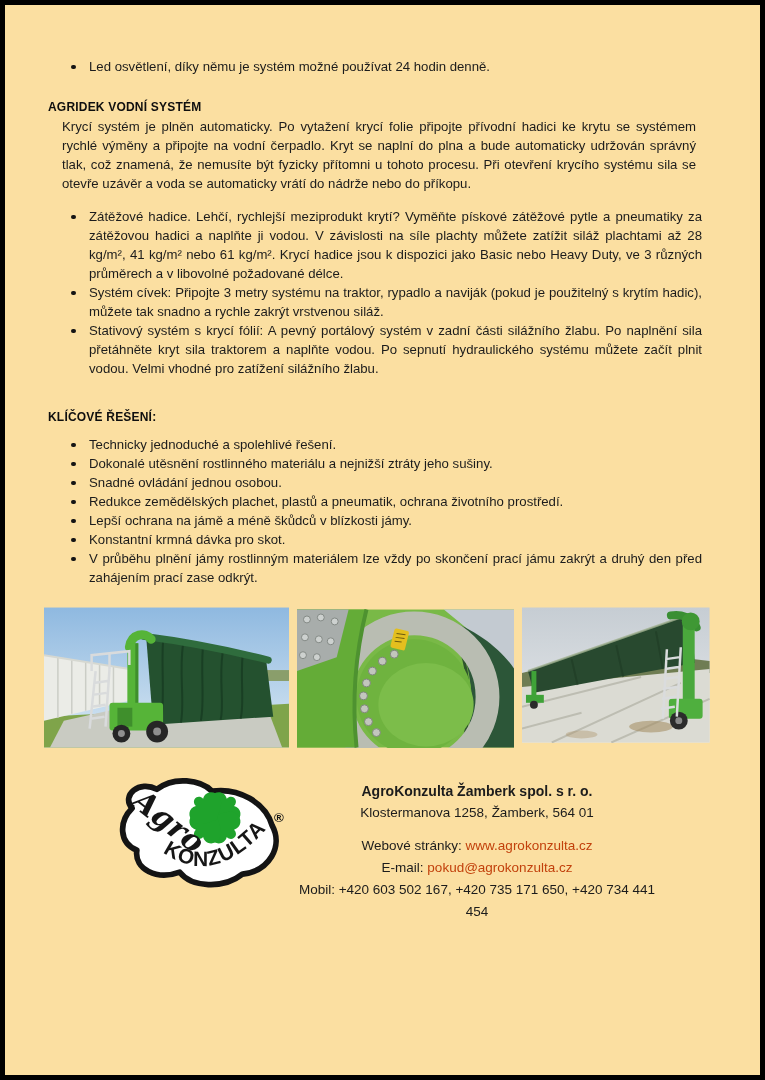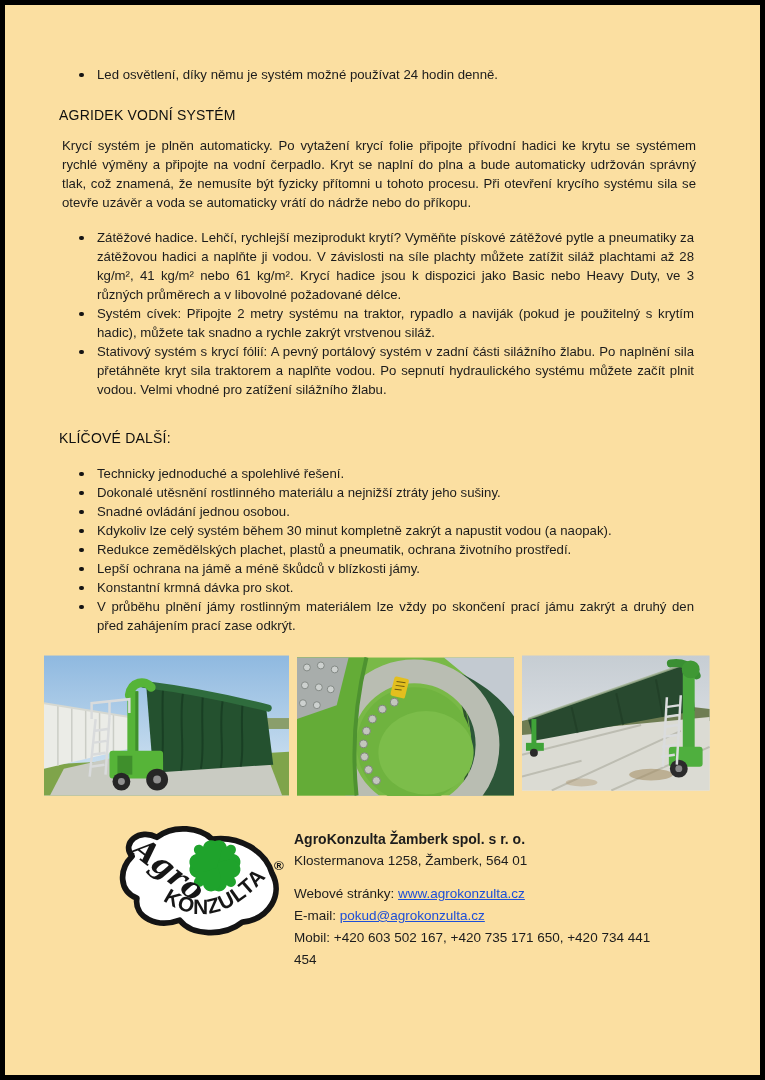--- a/index.html
+++ b/index.html
@@ -6,63 +6,62 @@
   body{
     width:765px;height:1080px;
     box-sizing:border-box;
     background:#FBDFA1;
     border:5px solid #000;
     font-family:"Liberation Sans",sans-serif;
     font-size:13.2px;line-height:19px;color:#1c1c1c;
     overflow:hidden;
   }
   .content{padding:44px 50px 0 43px;}
-  h2{font-size:14px;line-height:19px;margin:11px;font-weight:normal;color:#0f0f0f;letter-spacing:.2px;}
+  h2{font-size:12px;line-height:19px;margin:0;font-weight:bold;color:#0f0f0f;letter-spacing:.2px;}
   p{margin:14px;text-align:justify;}
-  ul{margin:16px;padding:0;list-style:none;}
+  ul{margin:8px;padding:0;list-style:none;}
   li{position:relative;padding-left:33px;text-align:justify;}
   li::before{content:"";position:absolute;left:15px;top:7.5px;width:4.5px;height:4.5px;border-radius:50%;background:#141414;}
   .h-agridek{margin-top:22px;}
   .p-agridek{margin-top:0;}
   .h-dalsi{margin-top:17px;}
   .h-vyhody{margin-top:30px;}
   .photos{display:flex;gap:8px;margin-top:20px;margin-left:-4px;align-items:flex-start;}
   .photos svg{display:block;}
   .ph2{margin-top:2px;}
   .footer{display:flex;align-items:flex-start;margin-top:26px;padding:0 50px 0 43px;}
   .logo-wrap{margin-left:3px;flex:0 0 auto;}
-  .contact{margin-left:auto;text-align:left;font-size:13.5px;line-height:22px;padding-top:6px;}
+  .contact{margin-left:auto;text-align:center;font-size:13.5px;line-height:22px;padding-top:6px;}
   .contact .company{font-weight:bold;font-size:14px;}
   .contact .spacer-line{height:11px;}
-  .link{color:#1d4ed8;text-decoration:underline;cursor:pointer;}
+  .link{color:#c2410c;cursor:pointer;}
 </style>
 </head>
 <body>
 
 <div class="content">
 
   <ul>
     <li>Led osvětlení, díky němu je systém možné používat 24 hodin denně.</li>
   </ul>
 
   <h2 class="h-agridek">AGRIDEK VODNÍ SYSTÉM</h2>
   <p class="p-agridek">Krycí systém je plněn automaticky.  Po vytažení krycí folie připojte přívodní hadici ke krytu se systémem rychlé výměny a připojte na vodní čerpadlo. Kryt se naplní do plna a bude automaticky udržován správný tlak, což znamená, že nemusíte být fyzicky přítomni u tohoto procesu. Při otevření krycího systému sila se otevře uzávěr a voda se automaticky vrátí do nádrže nebo do příkopu.</p>
 
   <ul>
     <li>Zátěžové hadice. Lehčí, rychlejší meziprodukt krytí? Vyměňte pískové zátěžové pytle a pneumatiky za zátěžovou hadici a naplňte ji vodou. V závislosti na síle plachty můžete zatížit siláž plachtami až 28 kg/m², 41 kg/m² nebo 61 kg/m². Krycí hadice jsou k dispozici jako Basic nebo Heavy Duty, ve 3 různých průměrech a v libovolné požadované délce.</li>
-    <li>Systém cívek: Připojte 2 metry systému na traktor, rypadlo a naviják (pokud je použitelný s krytím hadic), můžete tak snadno a rychle zakrýt vrstvenou siláž.</li>
+    <li>Systém cívek: Připojte 3 metry systému na traktor, rypadlo a naviják (pokud je použitelný s krytím hadic), můžete tak snadno a rychle zakrýt vrstvenou siláž.</li>
     <li>Stativový systém s krycí fólií: A pevný portálový systém v zadní části silážního žlabu. Po naplnění sila přetáhněte kryt sila traktorem a naplňte vodou. Po sepnutí hydraulického systému můžete začít plnit vodou. Velmi vhodné pro zatížení silážního žlabu.</li>
   </ul>
 
-  <h2 class="h-vyhody">KLÍČOVÉ DALŠÍ:</h2>
+  <h2 class="h-vyhody">KLÍČOVÉ ŘEŠENÍ:</h2>
   <ul>
     <li>Technicky jednoduché a spolehlivé řešení.</li>
     <li>Dokonalé utěsnění rostlinného materiálu a nejnižší ztráty jeho sušiny.</li>
     <li>Snadné ovládání jednou osobou.</li>
-    <li>Kdykoliv lze celý systém během 30 minut kompletně zakrýt a napustit vodou (a naopak).</li>
     <li>Redukce zemědělských plachet, plastů a pneumatik, ochrana životního prostředí.</li>
     <li>Lepší ochrana na jámě a méně škůdců v blízkosti jámy.</li>
     <li>Konstantní krmná dávka pro skot.</li>
     <li>V průběhu plnění jámy rostlinným materiálem lze vždy po skončení prací jámu zakrýt a druhý den před zahájením prací zase odkrýt.</li>
   </ul>
 
   <div class="photos">
 
     <svg width="247" height="141" viewBox="0 0 247 141">
       <defs>

